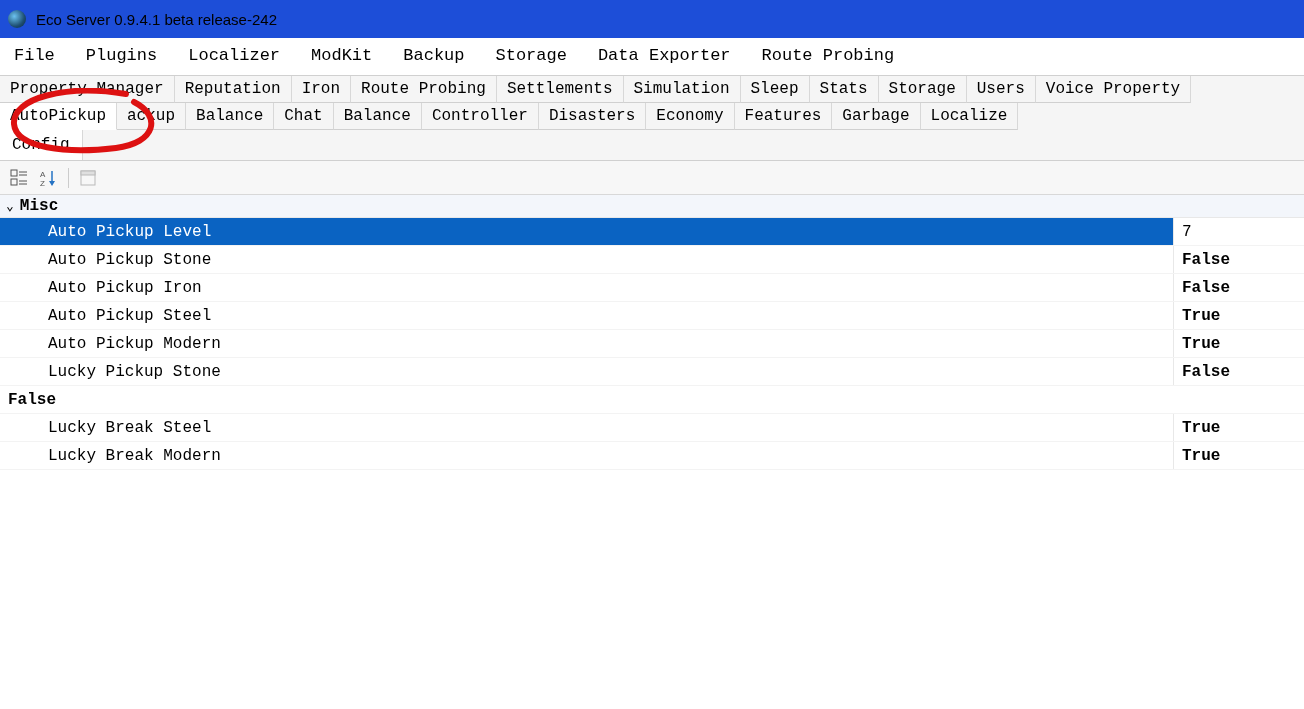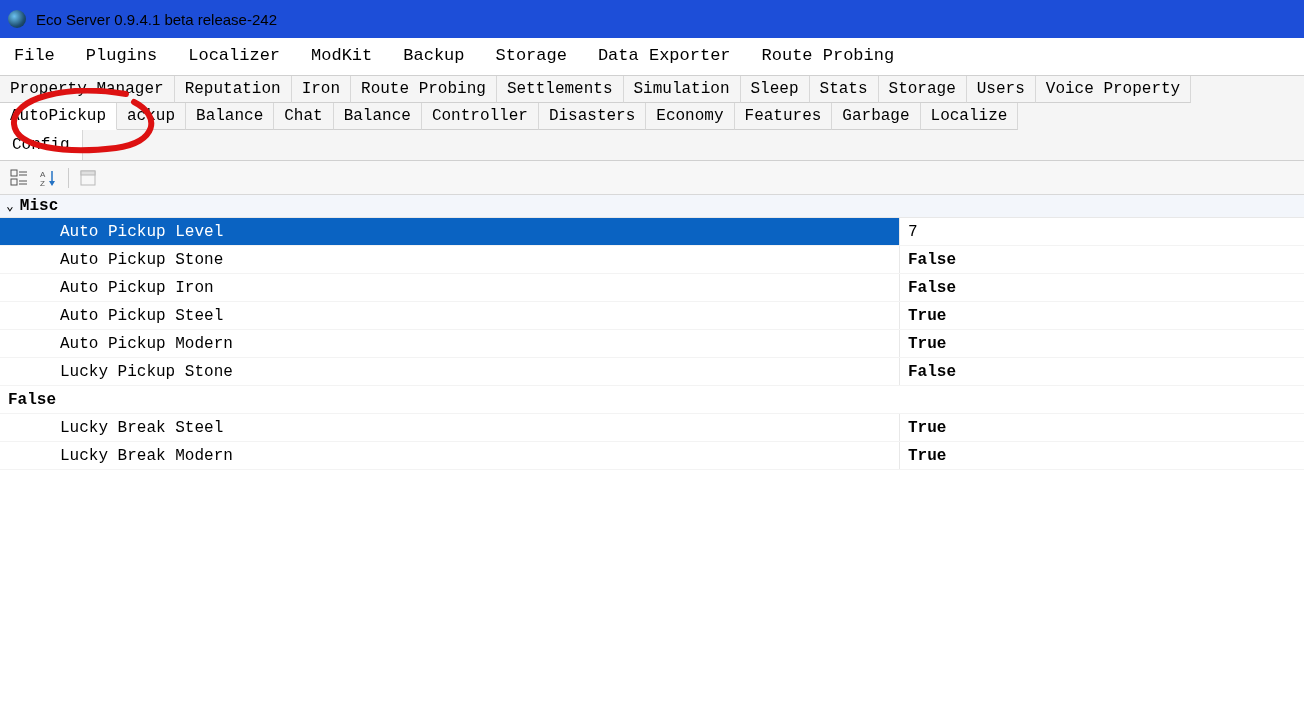--- a/index.html
+++ b/index.html
@@ -107,22 +107,22 @@
     margin-right: 6px;
     font-size: 13px;
   }
   .prop-row {
     display: flex;
     border-bottom: 1px solid #f3f3f3;
     height: 28px;
     line-height: 28px;
   }
   .prop-name {
-    width: 900px;
-    padding-left: 60px;
+    width: 1174px;
+    padding-left: 48px;
     border-right: 1px solid #e8e8e8;
     overflow: hidden;
     white-space: nowrap;
   }
   .prop-value {
     flex: 1;
     padding-left: 8px;
     font-weight: bold;
   }
   .prop-row.selected .prop-name {

